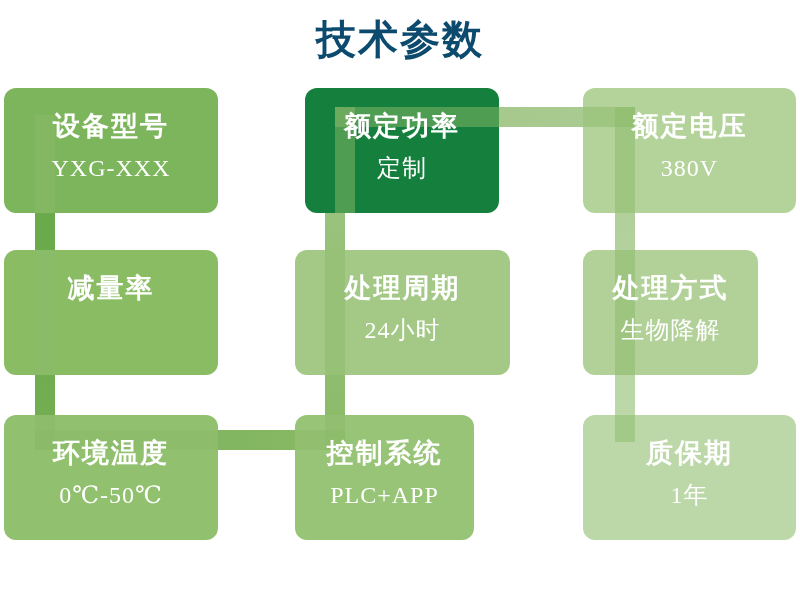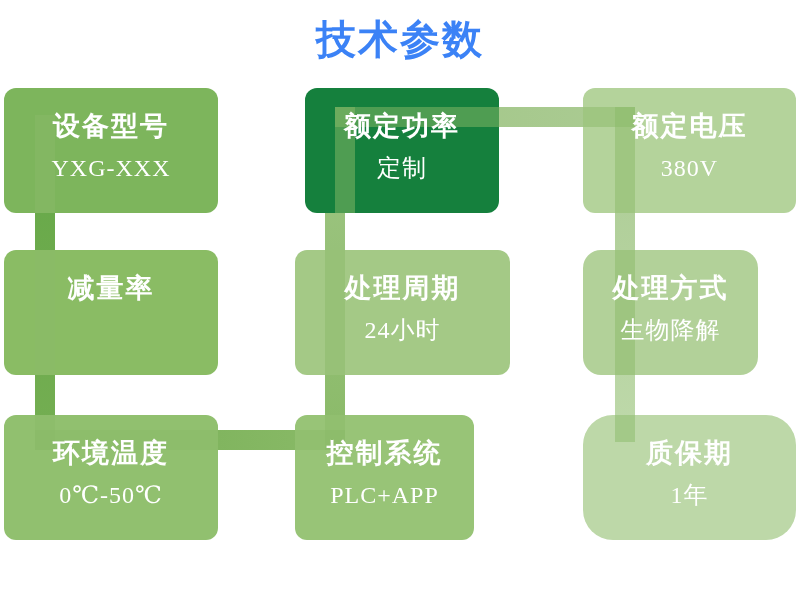--- a/index.html
+++ b/index.html
@@ -3,21 +3,21 @@
 <meta charset="utf-8">
 <style>
   html,body{margin:0;padding:0;}
   body{
     width:800px;height:600px;position:relative;overflow:hidden;
     background:#ffffff;
     font-family:"Liberation Sans","DejaVu Sans",sans-serif;
   }
   .title{
     position:absolute;top:12px;left:0;width:800px;
-    text-align:center;font-size:40px;font-weight:600;color:#3b82f6;
+    text-align:center;font-size:40px;font-weight:600;color:#0c4a6e;
     letter-spacing:2px;
   }
   .seg{position:absolute;z-index:0;}
   .box{
     position:absolute;z-index:1;height:125px;border-radius:12px;
     overflow:hidden;text-align:center;color:#ffffff;
     font-family:"Liberation Serif","DejaVu Serif",serif;
   }
   .box .label{
     position:relative;margin-top:22px;font-size:27px;letter-spacing:2px;line-height:1.2;font-weight:bold;
@@ -62,39 +62,39 @@
   <div class="strip v" style="left:31px;top:0;height:125px;"></div>
   <div class="label">减量率</div>
 </div>
 
 <div class="box" style="left: 295px; top: 250px; width: 215px; background-color: rgb(164, 201, 134);">
   <div class="strip v" style="left:30px;top:0;height:125px;"></div>
   <div class="label">处理周期</div>
   <div class="value">24小时</div>
 </div>
 
-<div class="box" style="left: 583px; top: 250px; width: 175px; background-color: rgb(178, 209, 153); border-radius: 18px;">
+<div class="box" style="left: 583px; top: 250px; width: 175px; background-color: rgb(178, 209, 153);">
   <div class="strip v" style="left:32px;top:0;height:125px;"></div>
   <div class="label">处理方式</div>
   <div class="value">生物降解</div>
 </div>
 
 <div class="box" style="left: 4px; top: 415px; width: 214px; background-color: rgb(145, 192, 111);">
   <div class="strip v" style="left:31px;top:0;height:35px;"></div>
   <div class="strip h" style="left:31px;top:15px;width:183px;"></div>
   <div class="label">环境温度</div>
   <div class="value">0℃-50℃</div>
 </div>
 
 <div class="box" style="left: 295px; top: 415px; width: 179px; background-color: rgb(152, 196, 119);">
   <div class="strip h" style="left:0px;top:15px;width:50px;"></div>
   <div class="strip v" style="left:30px;top:0;height:35px;"></div>
   <div class="label">控制系统</div>
   <div class="value">PLC+APP</div>
 </div>
 
-<div class="box" style="left: 583px; top: 415px; width: 213px; background-color: rgb(189, 216, 168); border-radius: 30px;">
+<div class="box" style="left: 583px; top: 415px; width: 213px; background-color: rgb(189, 216, 168);">
   <div class="strip v" style="left:32px;top:0;height:27px;"></div>
   <div class="label">质保期</div>
   <div class="value">1年</div>
 </div>
 
 <div class="title">技术参数</div>
 
 </body></html>

